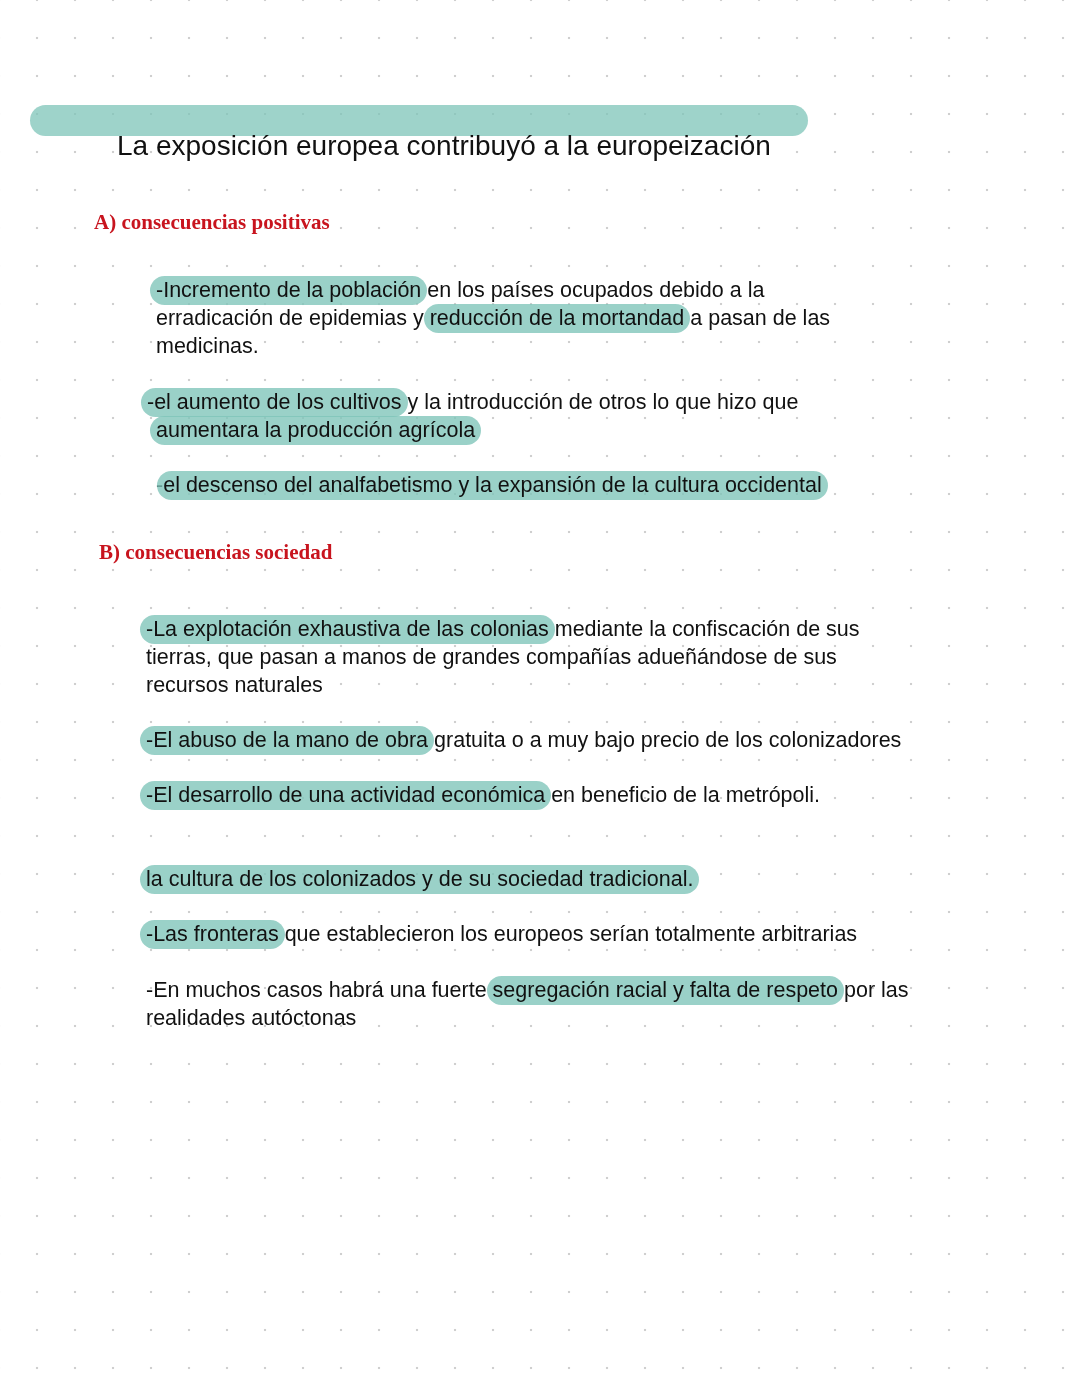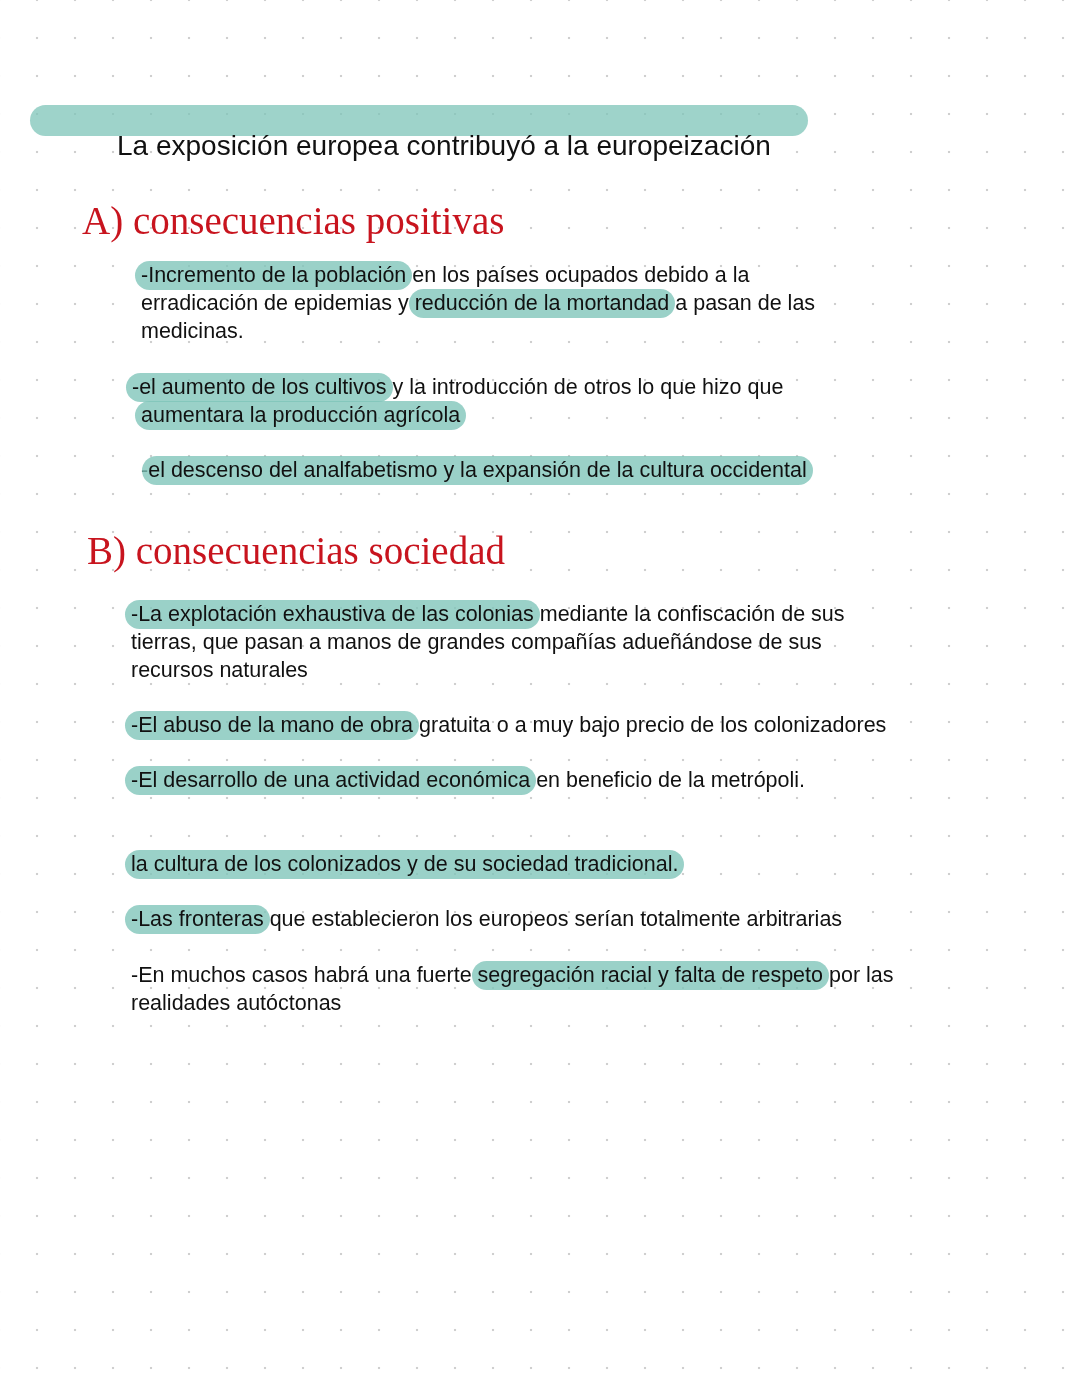--- a/index.html
+++ b/index.html
@@ -20,26 +20,26 @@
     font-family: "Liberation Serif", "DejaVu Serif", serif;
     font-size: 39px; font-weight: bold; color: #c8141e;
     letter-spacing: 0.2px; white-space: nowrap; z-index: 2;
   }
   .subtitle {
     position: absolute; left: 117px; top: 130px; margin: 0;
     font-family: "Liberation Sans", "DejaVu Sans", sans-serif;
     font-size: 28px; color: #111; white-space: nowrap; font-weight: normal; text-align: center;
   }
   .sec-head {
-    position: absolute; margin: 0;
+    position: absolute; margin: 12px;
     font-family: "Liberation Serif", "DejaVu Serif", serif;
-    font-size: 39px; font-weight: normal; color: #c8141e; white-space: nowrap;
+    font-size: 21px; font-weight: bold; color: #c8141e; white-space: nowrap;
   }
   .line {
-    position: absolute; margin: 0; height: 28px; line-height: 28px;
+    position: absolute; margin: 15px; height: 28px; line-height: 28px;
     font-family: "Liberation Sans", "DejaVu Sans", sans-serif;
     font-size: 21.5px; color: #111; white-space: nowrap;
   }
   .hl {
     background: rgba(126, 196, 184, 0.78);
     border-radius: 15px;
     padding: 2px 6px 3px 6px;
     margin: 0 -6px;
     box-decoration-break: clone; -webkit-box-decoration-break: clone;
   }

